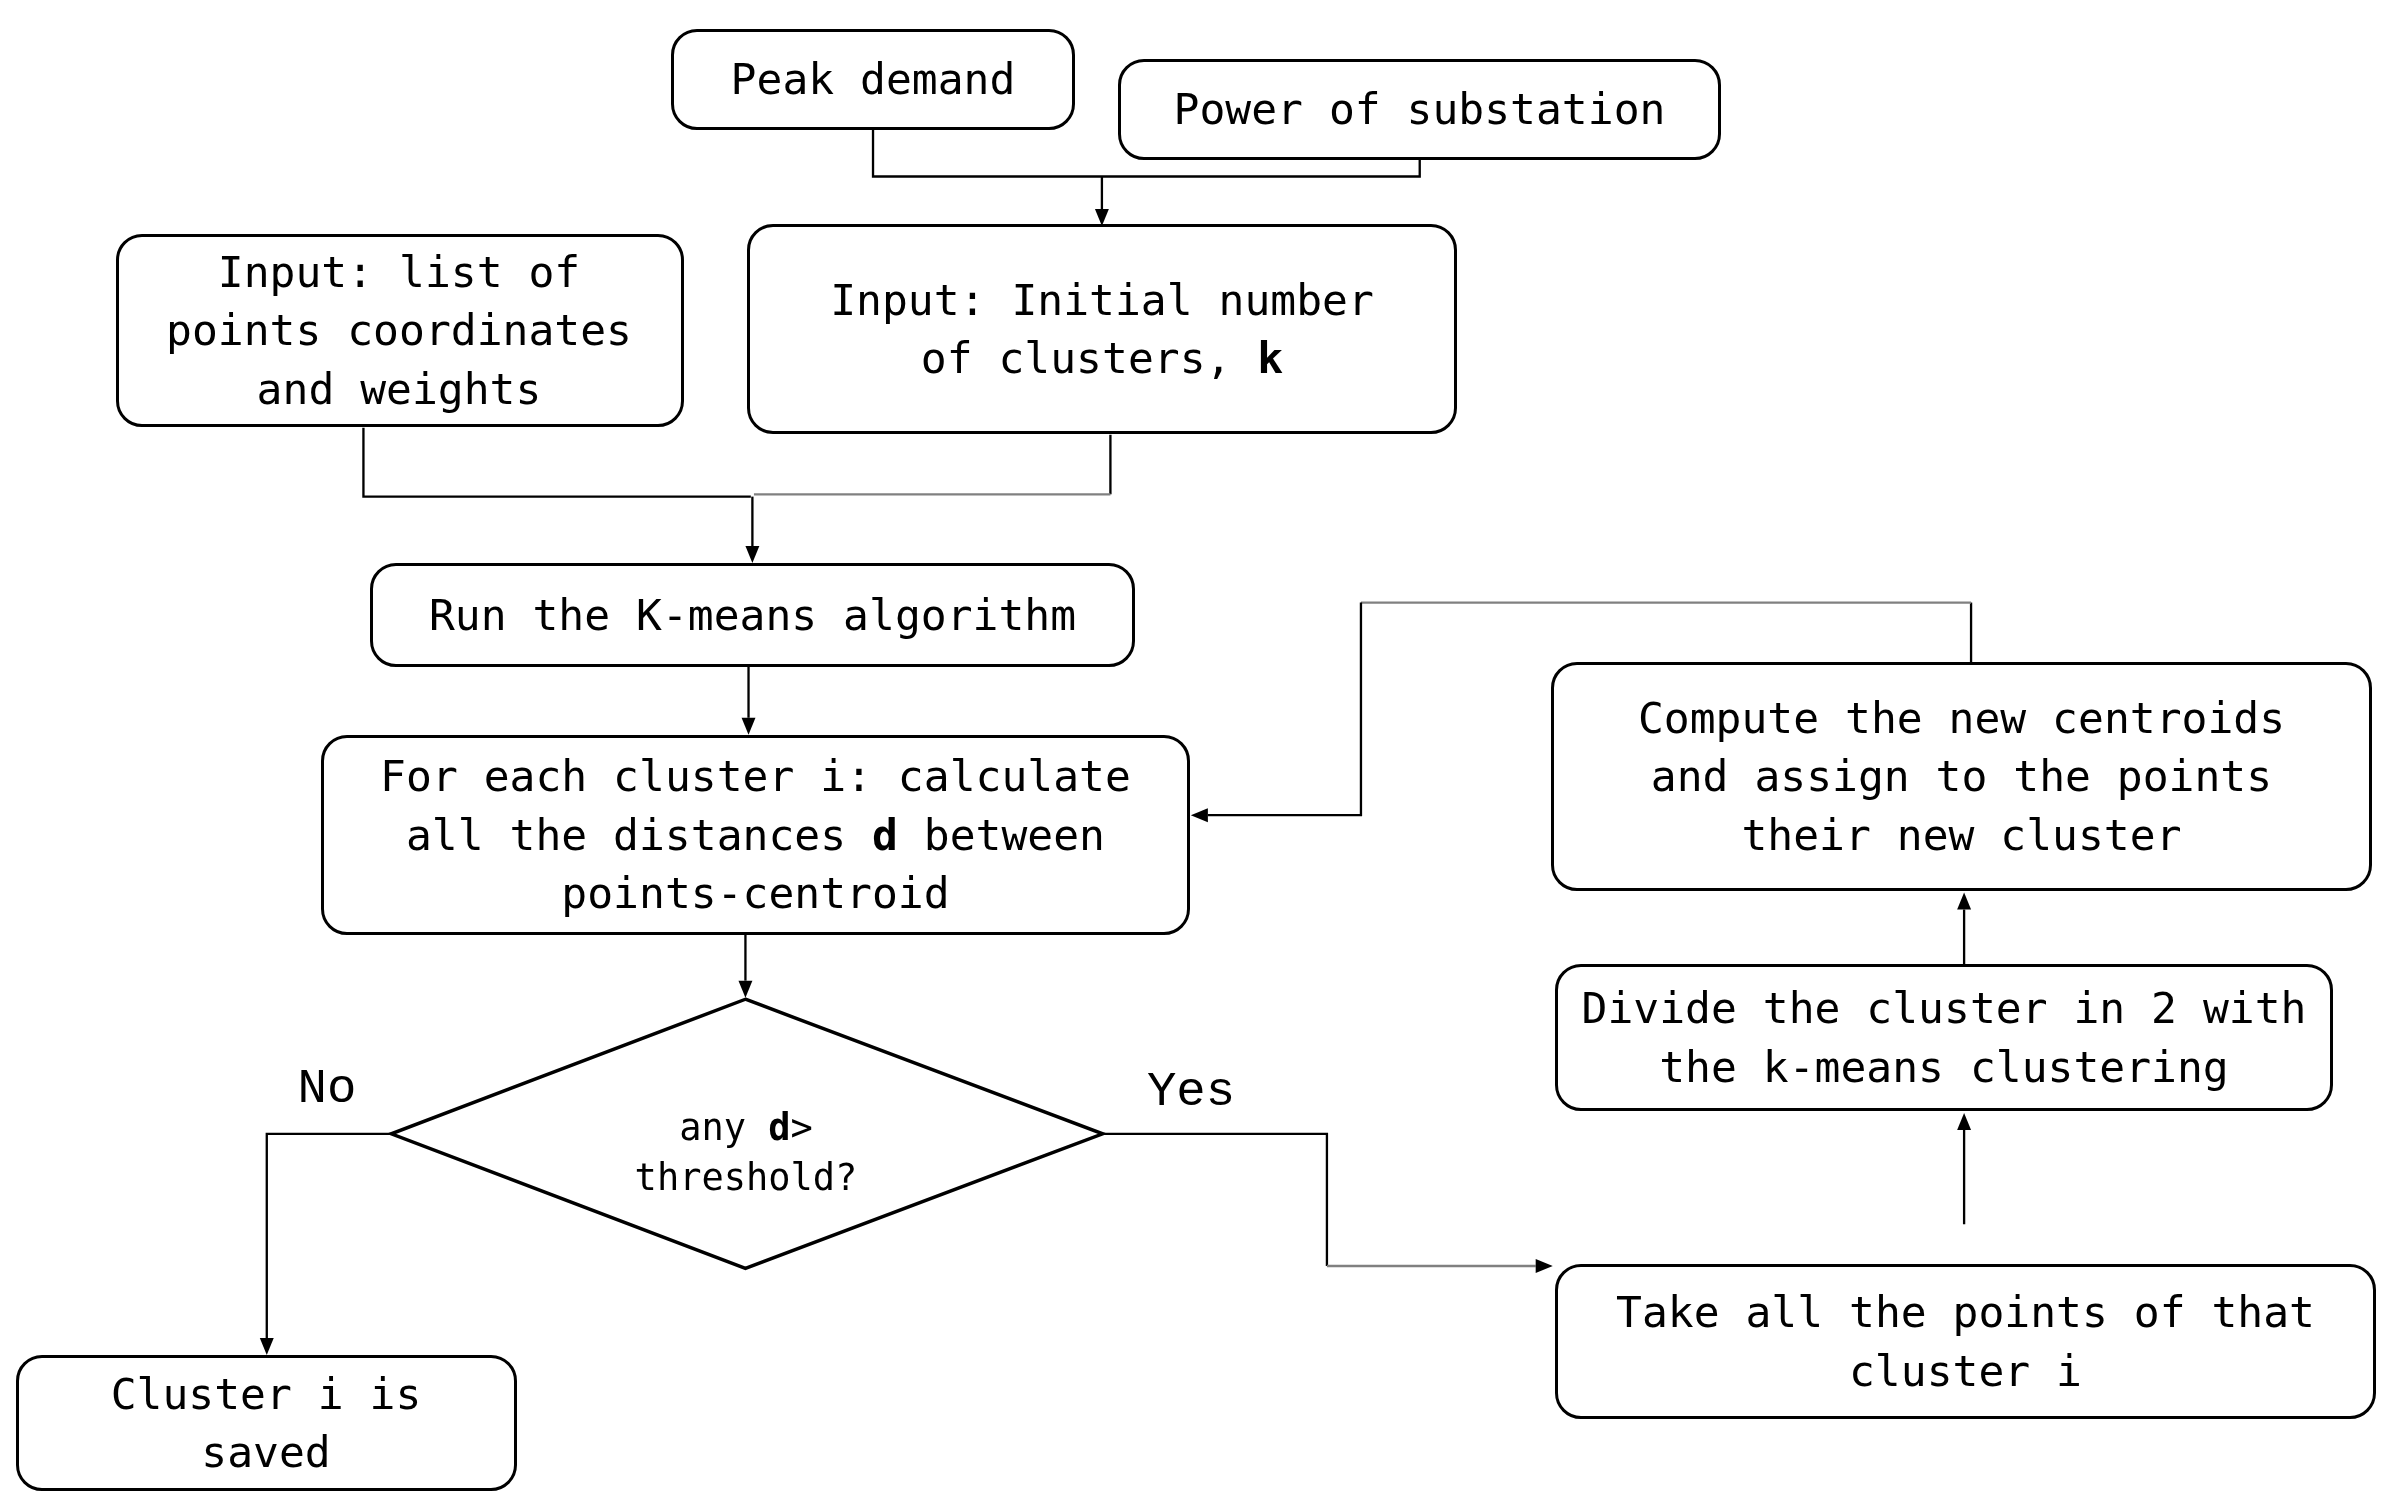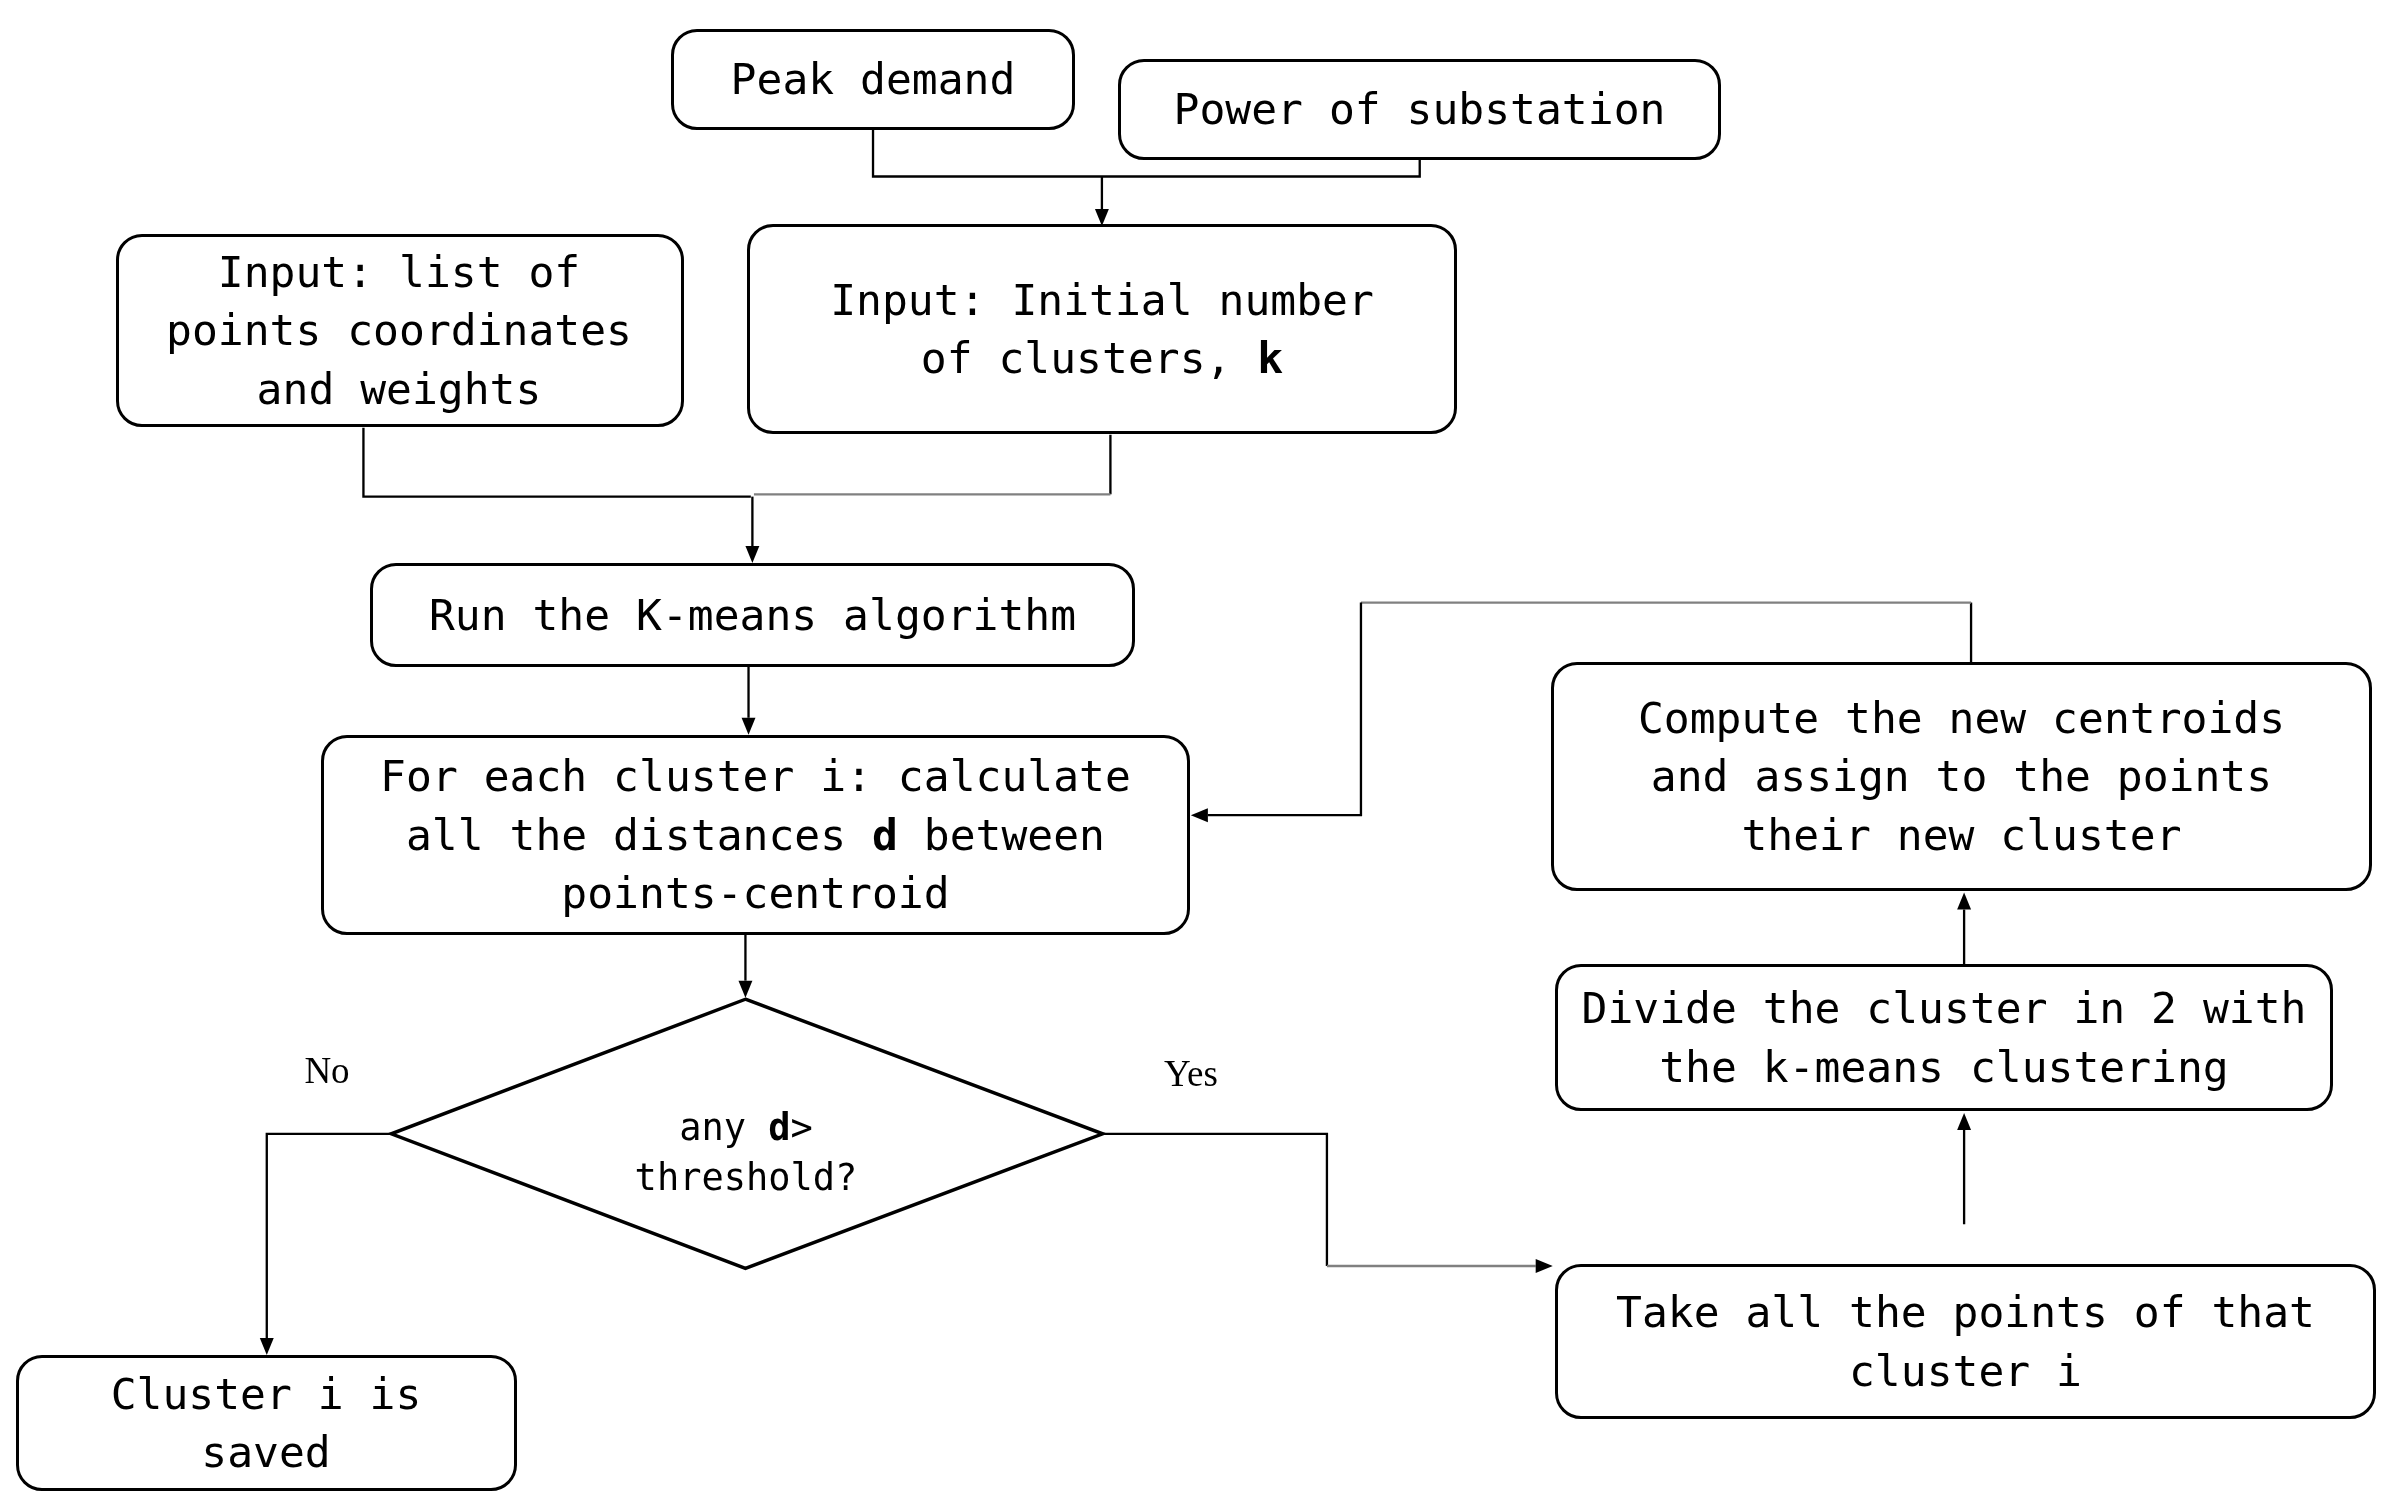--- a/index.html
+++ b/index.html
@@ -43,25 +43,25 @@
     align-items: flex-end;
     justify-content: center;
     text-align: center;
     font-size: 37px;
     line-height: 1.35;
     white-space: pre-line;
   }
   .edge-label {
     position: absolute;
     display: flex;
-    align-items: flex-start;
+    align-items: flex-end;
     justify-content: center;
     text-align: center;
-    font-family: Liberation Serif, serif;
-    font-size: 37px;
+    font-family: Liberation Mono, monospace;
+    font-size: 49px;
     line-height: 1;
   }
   .node b, .diamond-label b { font-weight: bold; }
 </style>
 </head>
 <body>
 
 <div id="canvas">
 
   <svg id="edge-layer" viewBox="0 0 3105 1951" xmlns="http://www.w3.org/2000/svg">

